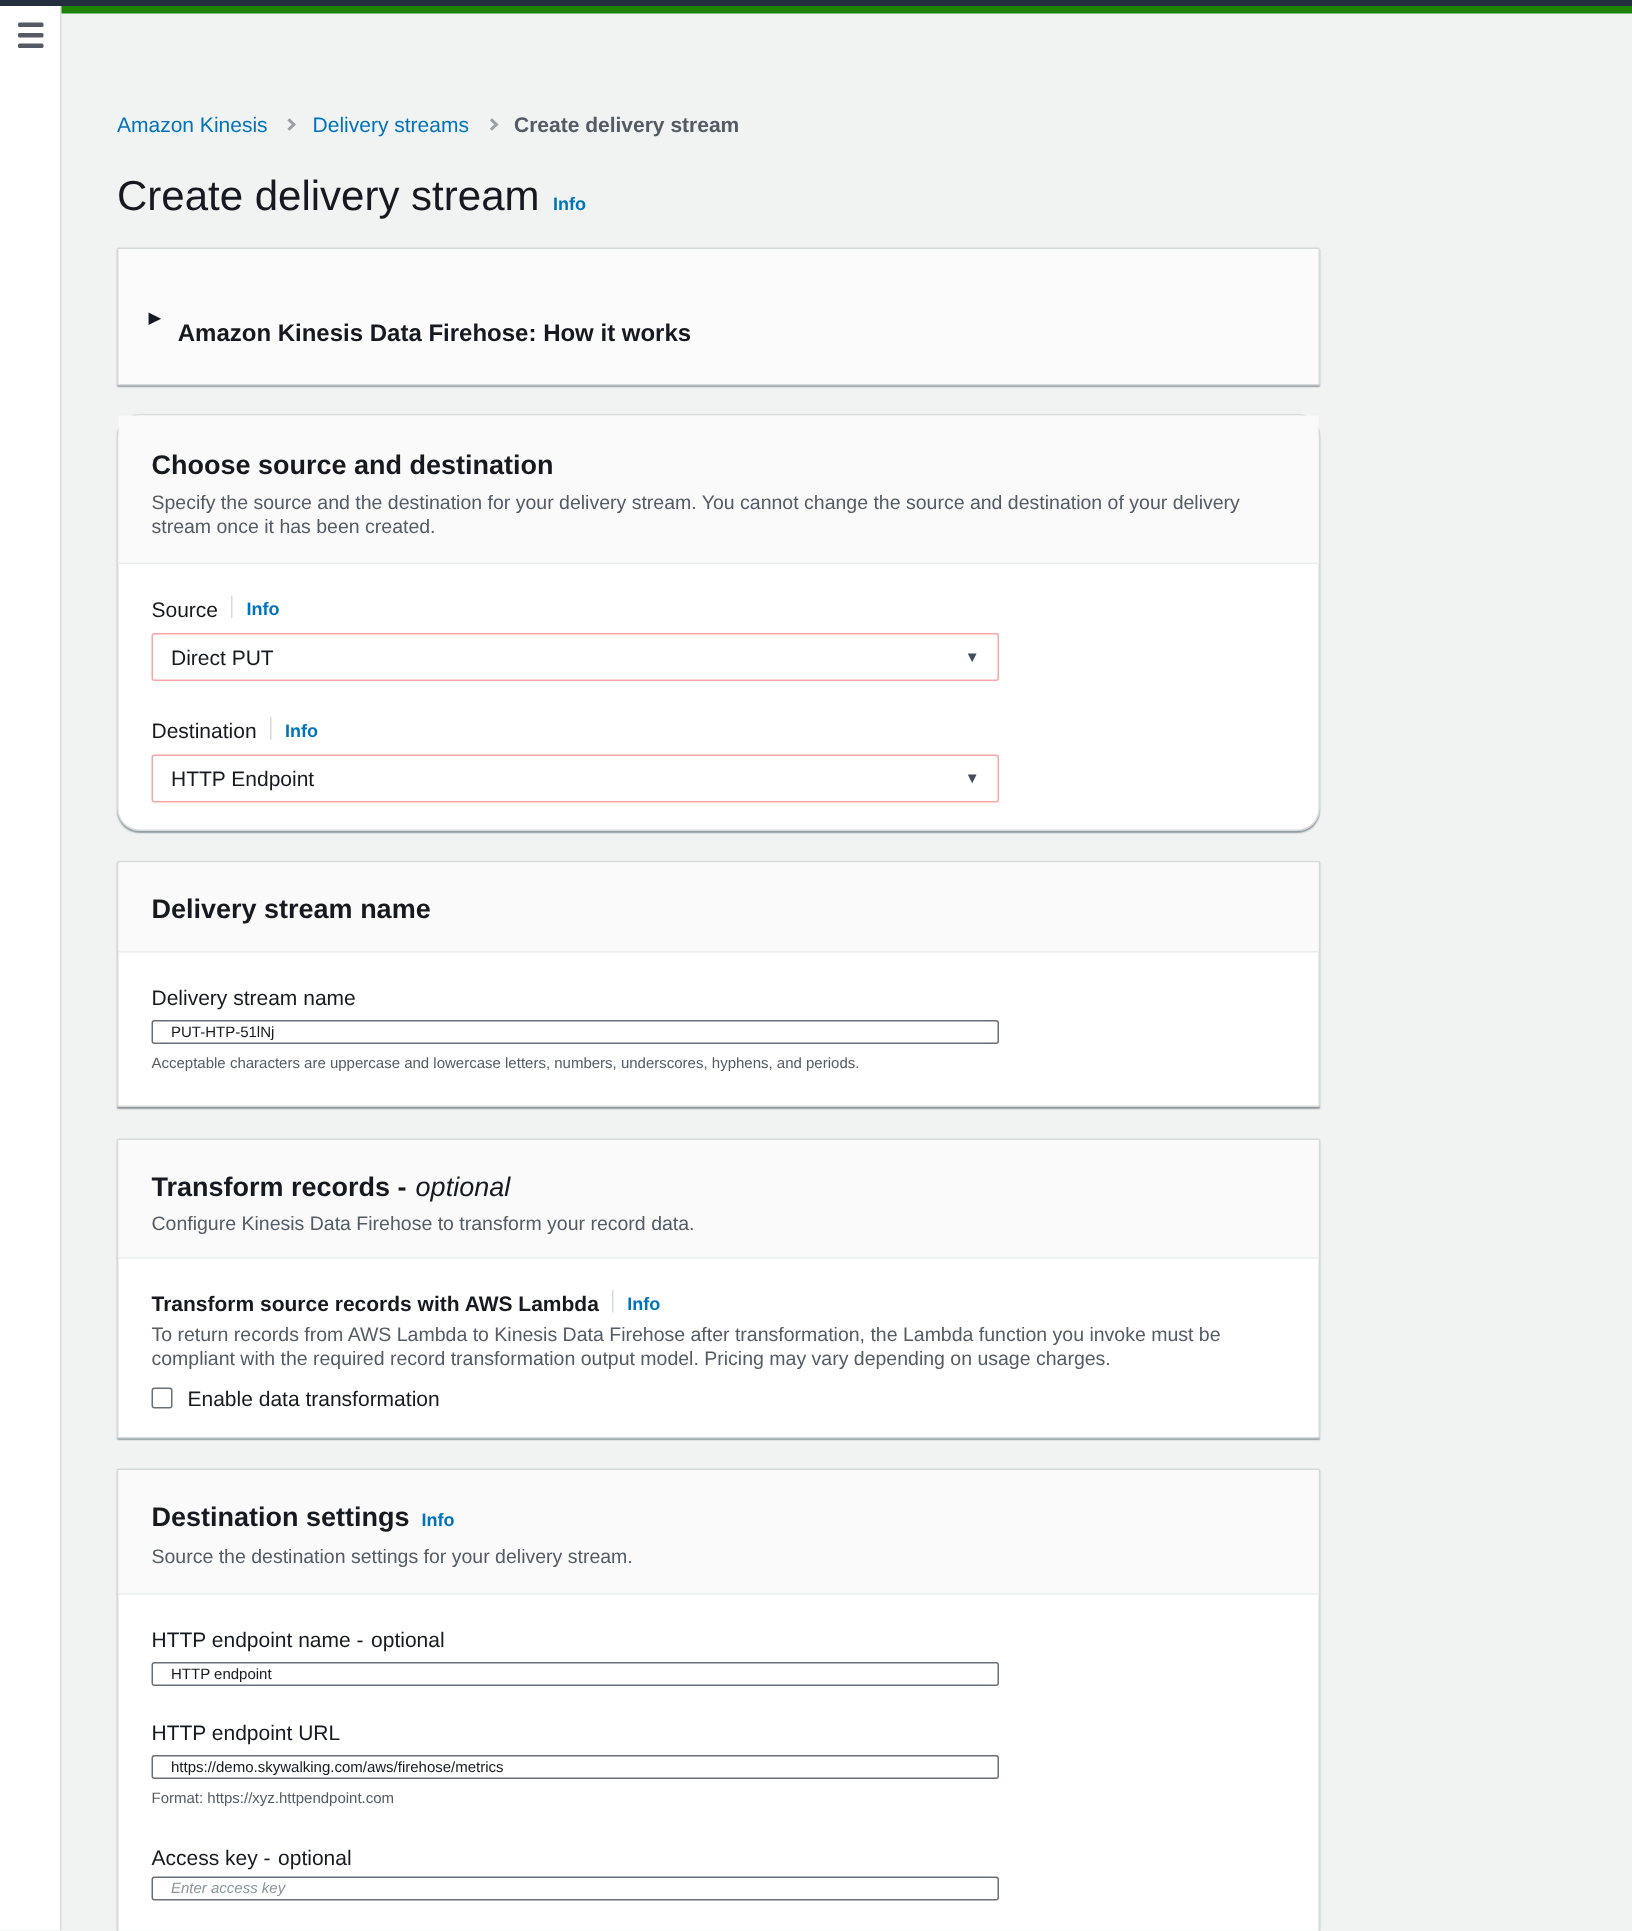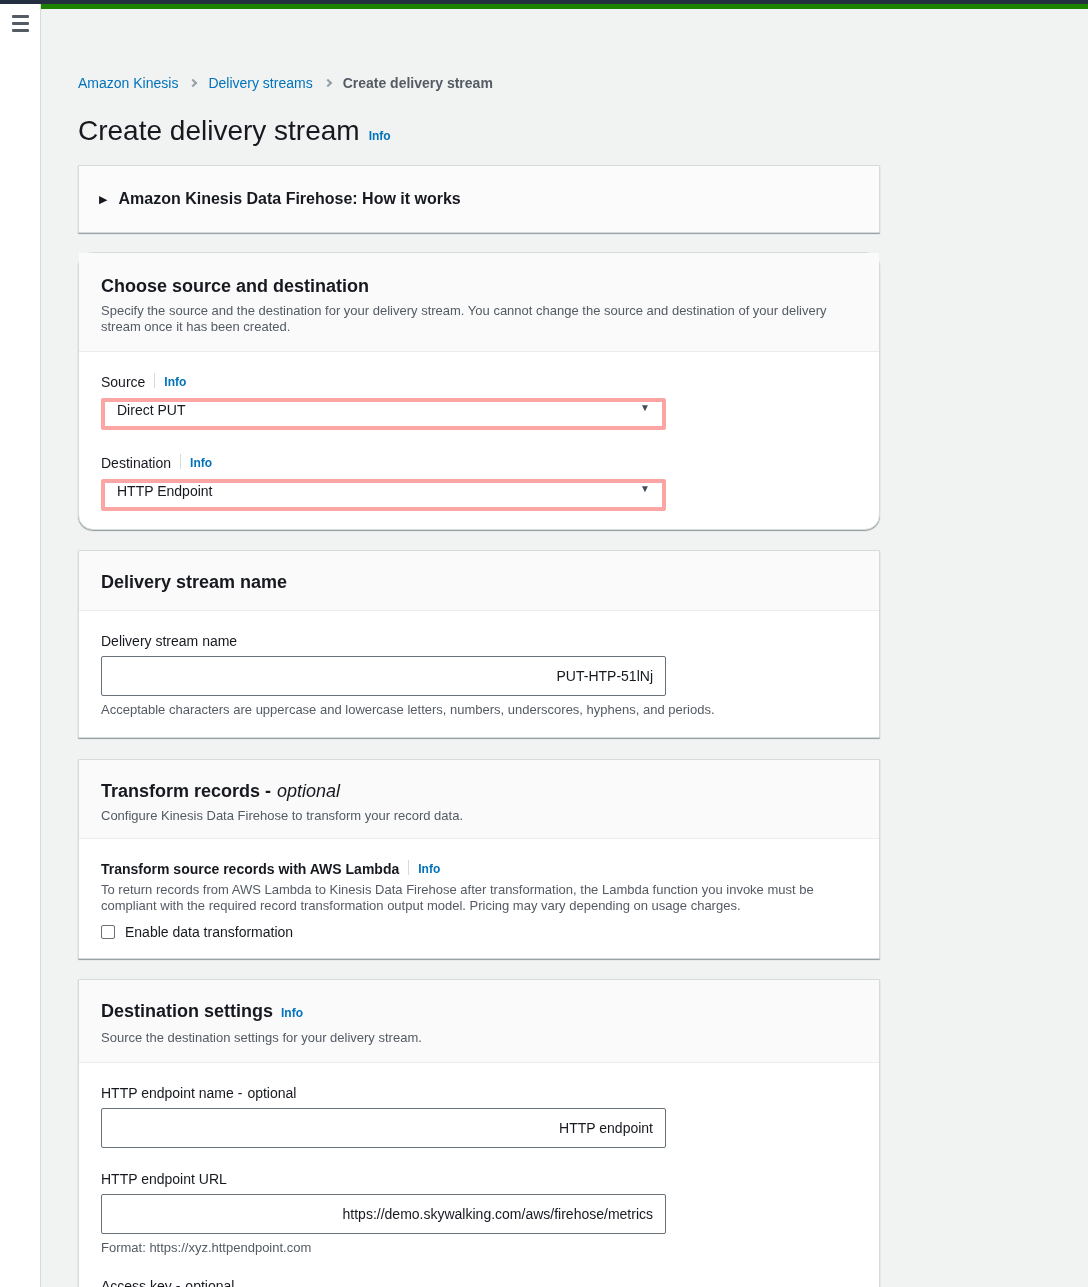--- a/index.html
+++ b/index.html
@@ -50,51 +50,50 @@
     border: 1px solid #d5dbdb; border-radius: 1px;
     box-shadow: 0 1px 1px 0 rgba(0,28,36,0.4);
   }
   .expander {
     margin-top: 17px; width: 802px;
     background: #fbfbfb; border: 1px solid #d5dbdb; border-radius: 1px;
     box-shadow: 0 1px 1px 0 rgba(0,28,36,0.4);
     padding: 21px 20px; display: flex; align-items: center; cursor: pointer;
   }
   .expander .tri { font-size: 11px; color: #16191f; margin-right: 11px; }
-  .expander .expander-title { font-size: 16px; font-weight: 700; line-height: 24px; }
+  .expander .expander-title { font-size: 16px; font-weight: 700; line-height: 24px; margin-top: 24px; }
 
   .card-header { background: #fafafa; border-bottom: 1px solid #eaeded; }
   .card-title { font-size: 18px; font-weight: 700; line-height: 23px; display: flex; align-items: baseline; }
   .card-title .optional-italic { font-style: italic; font-weight: 400; margin-left: 6px; }
   .card-title .info-link { margin-left: 8px; }
   .card-desc { margin-top: 5px; font-size: 13px; line-height: 16px; color: #545b64; }
 
   .label-row { display: flex; font-size: 14px; line-height: 18px; }
   .label-row .vdiv { width: 1px; height: 15px; background: #d5dbdb; margin: 0 9px; }
   .field-label { color: #16191f; }
   .bold-label { font-weight: 700; }
 
   .select-box {
     margin-top: 7px; width: 565px; height: 32px;
-    border: 4px solid #fca5a5; border-radius: 2px; background: #fff;
-    display: flex; align-items: flex-start; justify-content: space-between;
+    border: 1px solid #fca5a5; border-radius: 2px; background: #fff;
+    display: flex; align-items: center; justify-content: space-between;
     padding: 0 12px; font-size: 14px; color: #16191f; cursor: pointer;
   }
   .select-box .caret { font-size: 10px; color: #414d5c; }
 
   .text-input {
-    display: block; margin-top: 6px; width: 565px; height: 40px;
+    display: block; margin-top: 6px; width: 565px; height: 16px;
     border: 1px solid #687078; border-radius: 2px; background: #fff;
-    padding: 0 12px; font-size: 14px; color: #16191f;
+    padding: 0 12px; font-size: 10px; color: #16191f;
     font-family: "Liberation Sans", sans-serif;
-    text-align: right;
   }
   .text-input::placeholder { color: #879596; font-style: italic; }
 
-  .help-text { margin-top: 6px; font-size: 13px; line-height: 15px; color: #545b64; }
+  .help-text { margin-top: 6px; font-size: 10px; line-height: 15px; color: #545b64; }
   .desc-text { font-size: 13px; line-height: 16px; color: #545b64; }
 
   .checkbox-row { display: flex; align-items: center; }
   .checkbox {
     appearance: none; -webkit-appearance: none;
     width: 14px; height: 14px; margin: 0;
     border: 1px solid #687078; border-radius: 2px; background: #fff; cursor: pointer;
   }
   .checkbox-row .cb-label { margin-left: 10px; font-size: 14px; line-height: 18px; }
 

